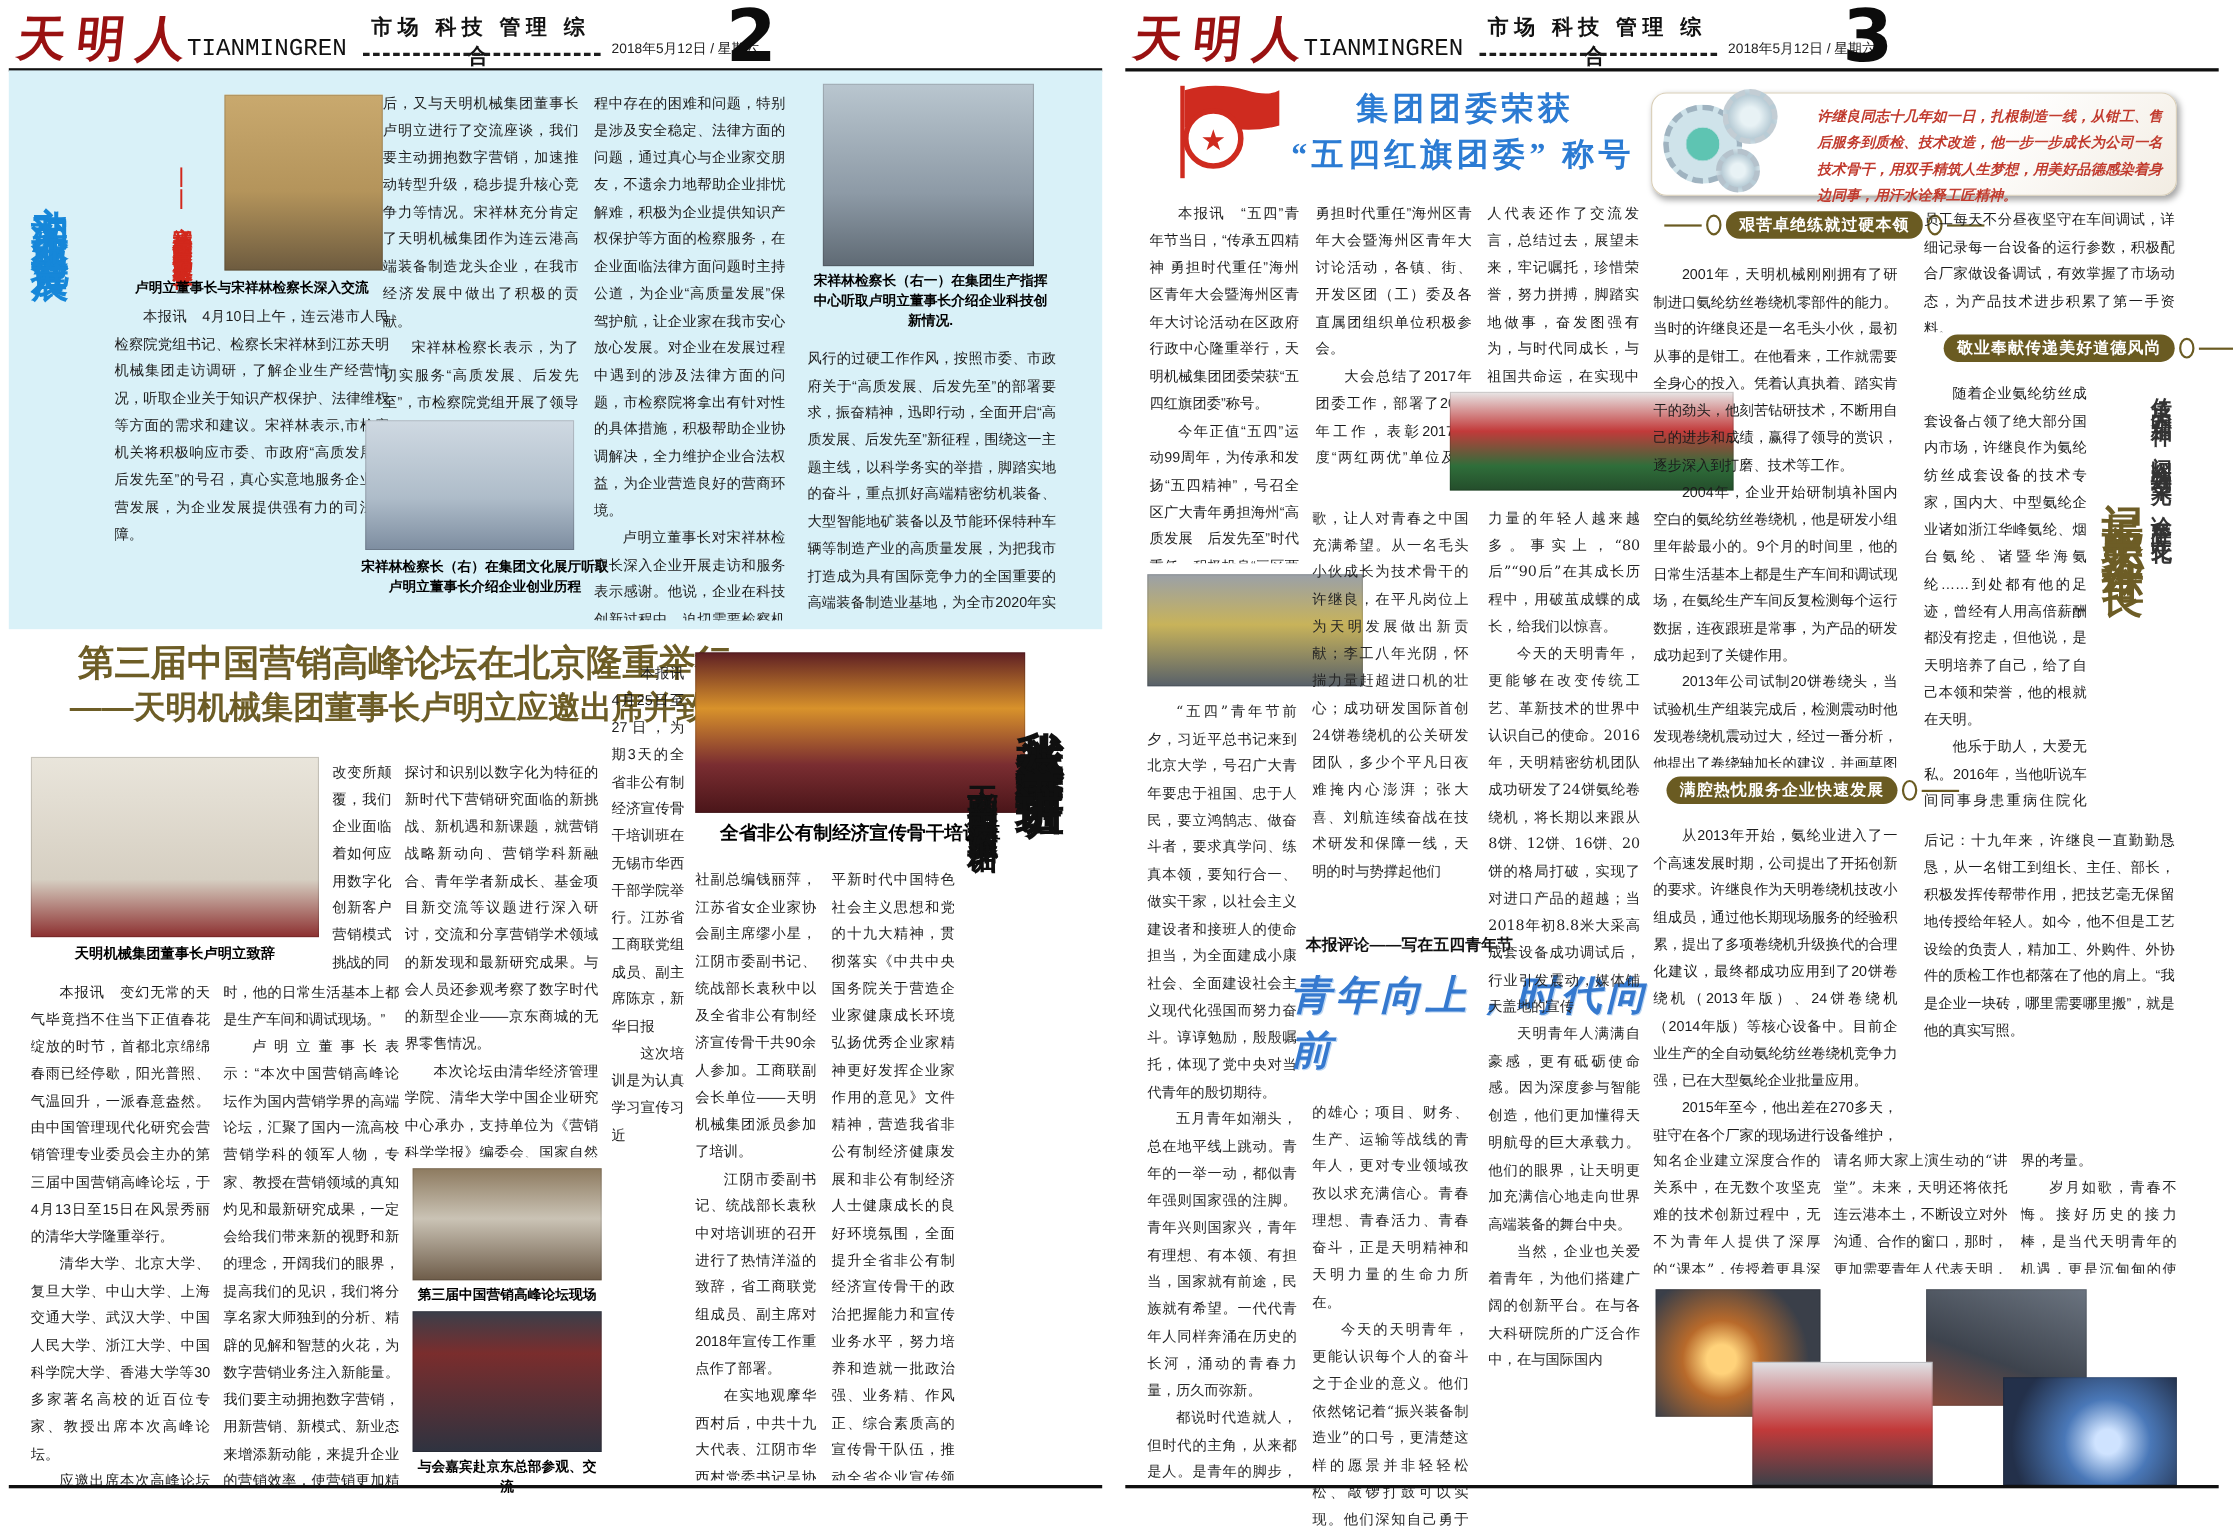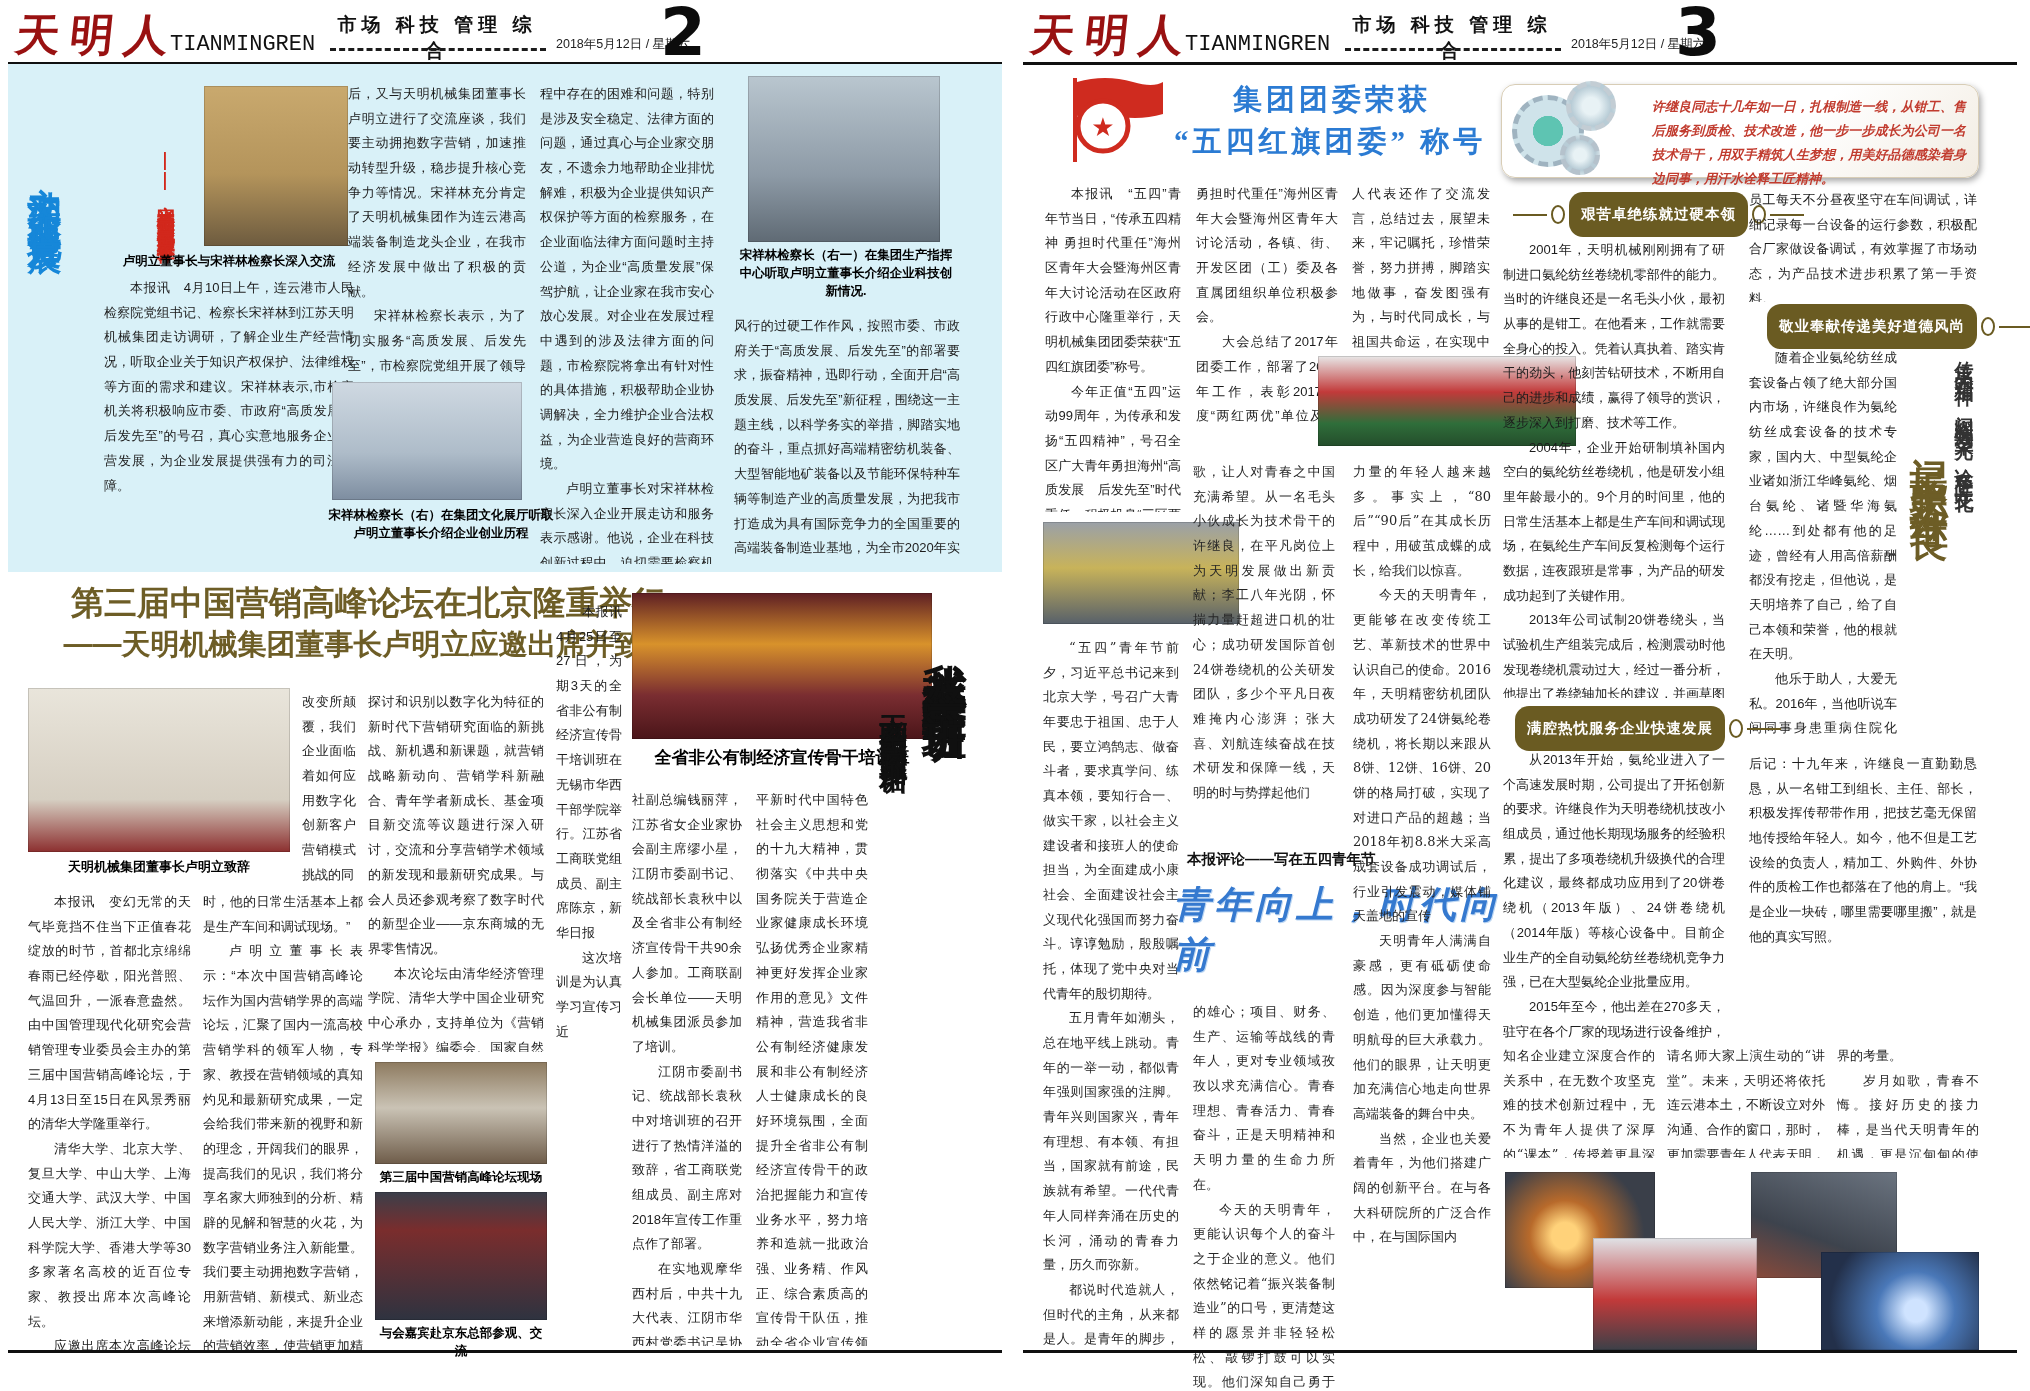--- a/index.html
+++ b/index.html
@@ -36,21 +36,21 @@
 
   .olivehead{color:#6d5d26;font-weight:bold;text-align:center;line-height:1.25;}
   .bluetitle{color:#2b7bd3;font-weight:bold;text-align:center;font-family:"Liberation Serif",serif;
              letter-spacing:4px;line-height:1.35;font-size:29px;}
   .scriptblue{color:#3579cf;font-weight:bold;font-style:italic;font-family:"DejaVu Serif",serif;
               font-size:37px;letter-spacing:4px;text-shadow:1px 1px 0 #bcd6f2;}
   .edlabel{font-weight:bold;font-size:14.5px;color:#111;}
 
   .pillrow{position:absolute;display:flex;align-items:center;gap:4px;}
   .pill{background:#6a5b22;color:#fff;font-weight:bold;font-size:14.5px;letter-spacing:1px;
-        border-radius:14px;padding:13px 12px;white-space:nowrap;}
+        border-radius:14px;padding:3px 12px;white-space:nowrap;}
   .lineseg{width:34px;border-top:2px solid #6a5b22;}
   .oval{width:10px;height:15px;border:2px solid #6a5b22;border-radius:50%;}
 
   .introbox{position:absolute;left:486px;top:84px;width:476px;height:92px;border-radius:14px;
             background:linear-gradient(135deg,#ffffff 60%,#f2ece2);box-shadow:2px 3px 6px rgba(0,0,0,.35);
             border:1px solid #d8cdb6;}
   .introtext{position:absolute;left:150px;top:10px;width:314px;font-family:"DejaVu Serif",serif;
              font-style:italic;font-weight:bold;font-size:13px;line-height:1.85;color:#c13b2e;text-align:justify;}
   .gear{position:absolute;border-radius:50%;border:5px dashed #9fb3c0;
         background:radial-gradient(circle,#e8f2f5 30%,#b8ccd6 70%);}

